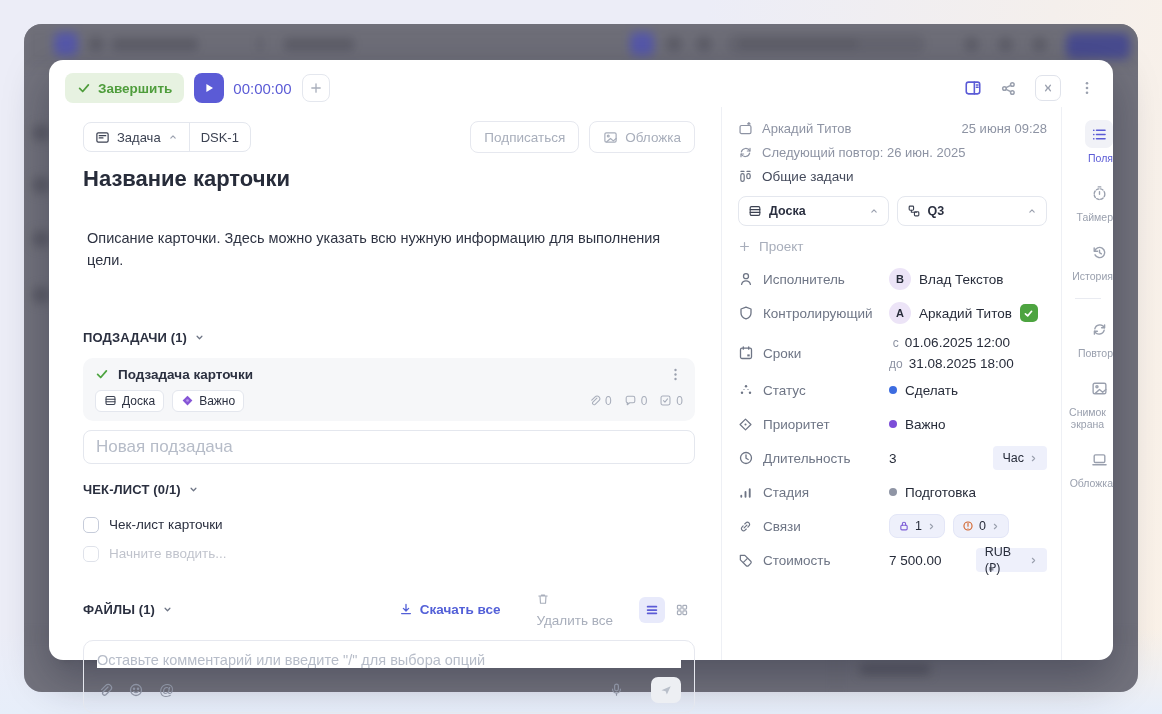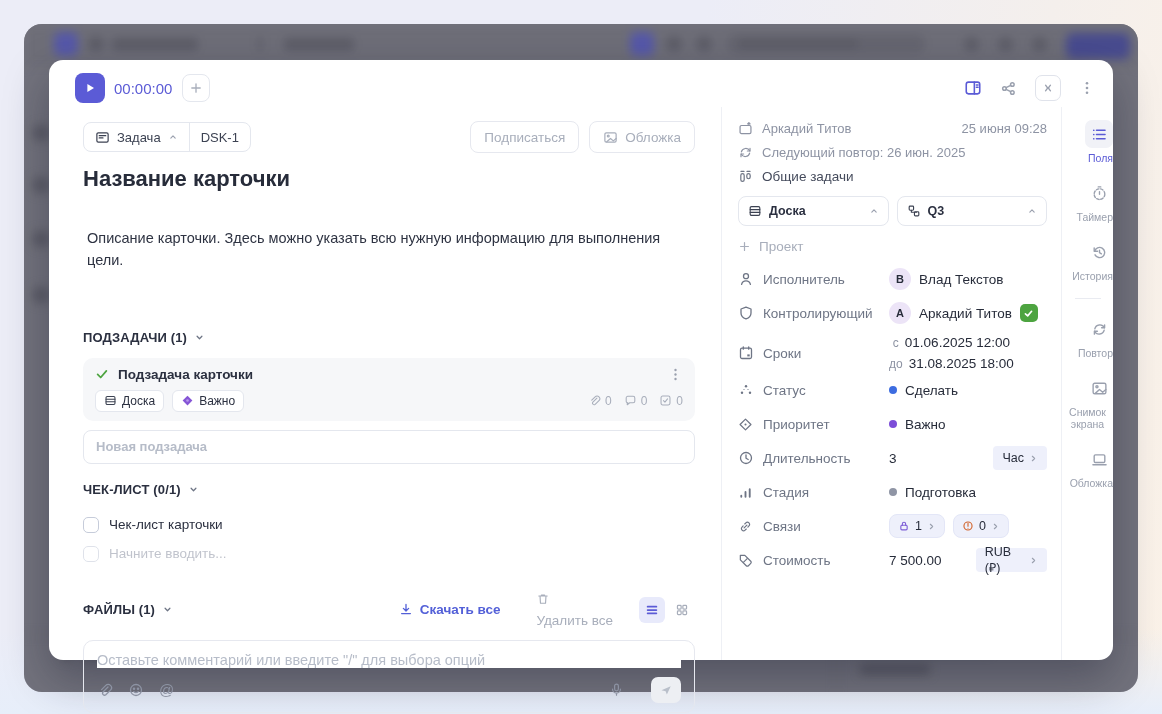--- a/index.html
+++ b/index.html
@@ -60,21 +60,21 @@
   .mt-sub{margin-top:58px;} .mt-chk{margin-top:18px;} .mt-files{margin-top:30px;}
   .subtask-card{margin-top:13px; background:#f6f7f9; border-radius:10px; padding:9px 12px;}
   .subtask-top{display:flex; align-items:center; gap:9px;}
   .subtask-title{font-size:13.5px; font-weight:bold; color:#2b3040; flex:1;}
   .subtask-tags{display:flex; align-items:center; gap:8px; margin-top:8px;}
   .tagpill{display:flex; align-items:center; gap:5px; background:#fff; border:1px solid #e4e7ee;
     border-radius:6px; height:22px; padding:0 8px; font-size:12px; color:#2b3040;}
   .subtask-counters{margin-left:auto; display:flex; align-items:center; gap:12px; color:#a8aebb; font-size:12px;}
   .counter{display:flex; align-items:center; gap:4px;}
   .input-line{margin-top:9px; width:100%; height:34px; border:1px solid #e4e7ee; border-radius:8px;
-    padding:0 12px; font-size:13px; color:#2b3040; outline:none; font-family:inherit;font-weight:bold;}
+    padding:0 12px; font-size:17px; color:#2b3040; outline:none; font-family:inherit;}
   .input-line::placeholder{color:#b6bcc8;}
   .chkrow{display:flex; align-items:center; gap:10px; margin-top:20px; font-size:13.5px; color:#2b3040; cursor:pointer;}
   .chkrow.ghost{opacity:.55; margin-top:13px; color:#8d93a3;}
   .checkbox{width:16px; height:16px; border:1.5px solid #c6ccda; border-radius:5px; background:#fff; flex:0 0 auto;}
   .files-row{display:flex; align-items:center;}
   .link-action{display:flex; align-items:flex-start; gap:7px; font-size:13.5px; font-weight:bold; cursor:pointer;}
   .link-download{color:#5360d8; margin-left:auto;}
   .link-delete{color:#a8aebb; margin-left:36px; font-weight:normal;flex-direction:column;}
   .view-toggle{display:flex; align-items:center; gap:4px; margin-left:26px;}
   .vt{width:26px; height:26px; border-radius:6px; display:flex; align-items:center; justify-content:center;
@@ -168,20 +168,28 @@
     <div class="blob" style="left:58px;top:622px;width:58px;height:13px;"></div>
     <div class="blob" style="left:836px;top:616px;width:130px;height:14px;background:#515762;"></div>
     <div class="blob" style="left:836px;top:640px;width:70px;height:11px;"></div>
   </div>
   <div class="bg-dim"></div>
 </div>
 
 <div class="modal">
 
   <div class="modal-toolbar">
+    <button class="btn-complete">
+      <span>
+        <svg width="14" height="14" viewBox="0 0 16 16" fill="none" stroke="currentColor" stroke-width="2" stroke-linecap="round" stroke-linejoin="round">
+            <path d="M3 8.5 6.5 12 13 4.5"></path>
+          </svg>
+      </span>
+      <span>Завершить</span>
+    </button>
     <button class="btn-play">
       <span>
         <svg width="14" height="14" viewBox="0 0 16 16">
             <polygon points="5,3.4 12.6,8 5,12.6" fill="#ffffff"></polygon>
           </svg>
       </span>
     </button>
     <span class="timer-value">00:00:00</span>
     <button class="btn-ghost-sq">
       <span>

